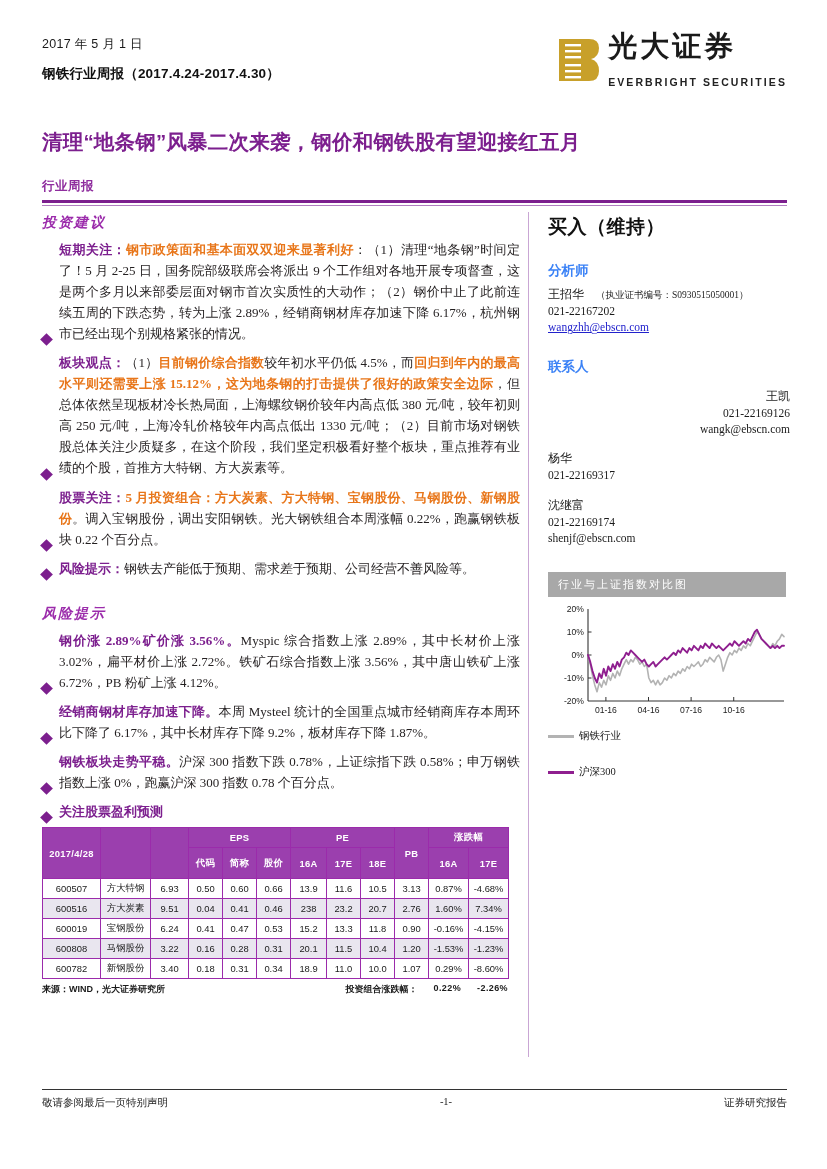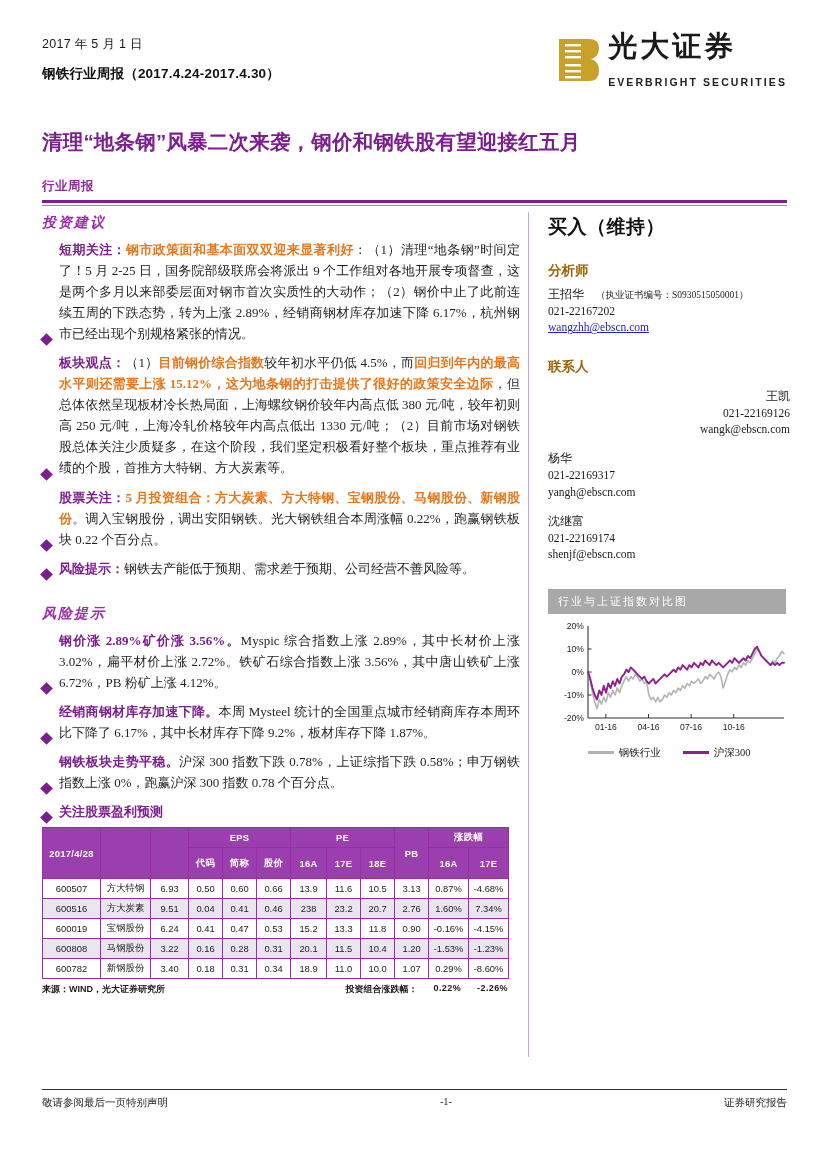--- a/index.html
+++ b/index.html
@@ -219,21 +219,21 @@
     font-family: "Liberation Sans", sans-serif;
     font-size: 19px;
     font-weight: bold;
     color: #111;
     letter-spacing: .5px;
   }
   .rblock-title {
     font-family: "Liberation Sans", sans-serif;
     font-size: 13.5px;
     font-weight: bold;
-    color: #a16207;
+    color: #3b82f6;
     margin-top: 22px;
     margin-bottom: 6px;
   }
   .pname {
     font-family: "Liberation Sans", sans-serif;
     font-size: 12px;
     color: #1a1a1a;
   }
   .pname .lic {
     font-size: 9.5px;
@@ -292,20 +292,21 @@
   }
   .chart-area svg { display: block; }
   .legend {
     display: flex;
     justify-content: center;
     gap: 22px;
     margin-top: 2px;
     font-family: "Liberation Serif", serif;
     font-size: 10.5px;
     color: #222;
+    flex-direction: column;
   }
   .legend .it { display: flex; align-items: center; gap: 5px; }
   .legend .sw { width: 26px; height: 2.6px; display: inline-block; }
 
   
   .foot-rule {
     position: absolute;
     left: 42px; top: 1089px;
     width: 745px; height: 1px;
     background: #333;
@@ -544,21 +545,20 @@
 
     <div class="contact" style="margin-top:12px;text-align:right;">
       <div class="nm">王凯</div>
       <div class="pline">021-22169126</div>
       <div class="pmail-plain">wangk@ebscn.com</div>
     </div>
 
     <div class="contact">
       <div class="nm">杨华</div>
       <div class="pline">021-22169317</div>
-      <div class="pmail-plain">yangh@ebscn.com</div>
     </div>
 
     <div class="contact">
       <div class="nm">沈继富</div>
       <div class="pline">021-22169174</div>
       <div class="pmail-plain">shenjf@ebscn.com</div>
     </div>
 
     <div class="chart-box">
       <div class="chart-title">行业与上证指数对比图</div>

